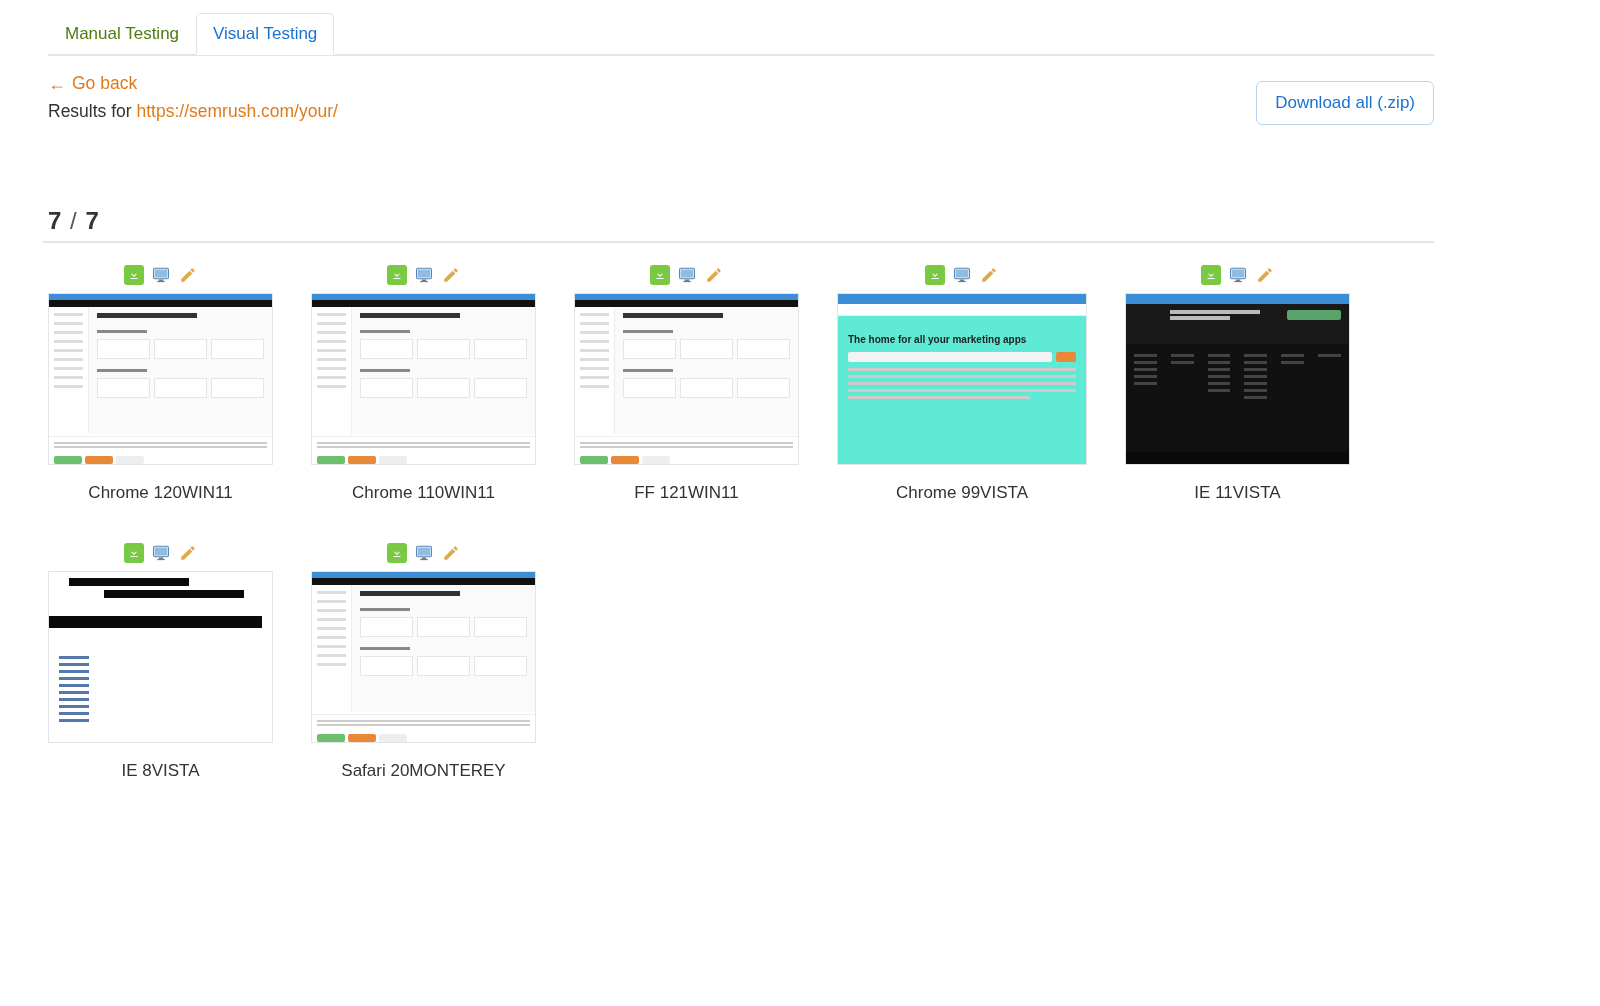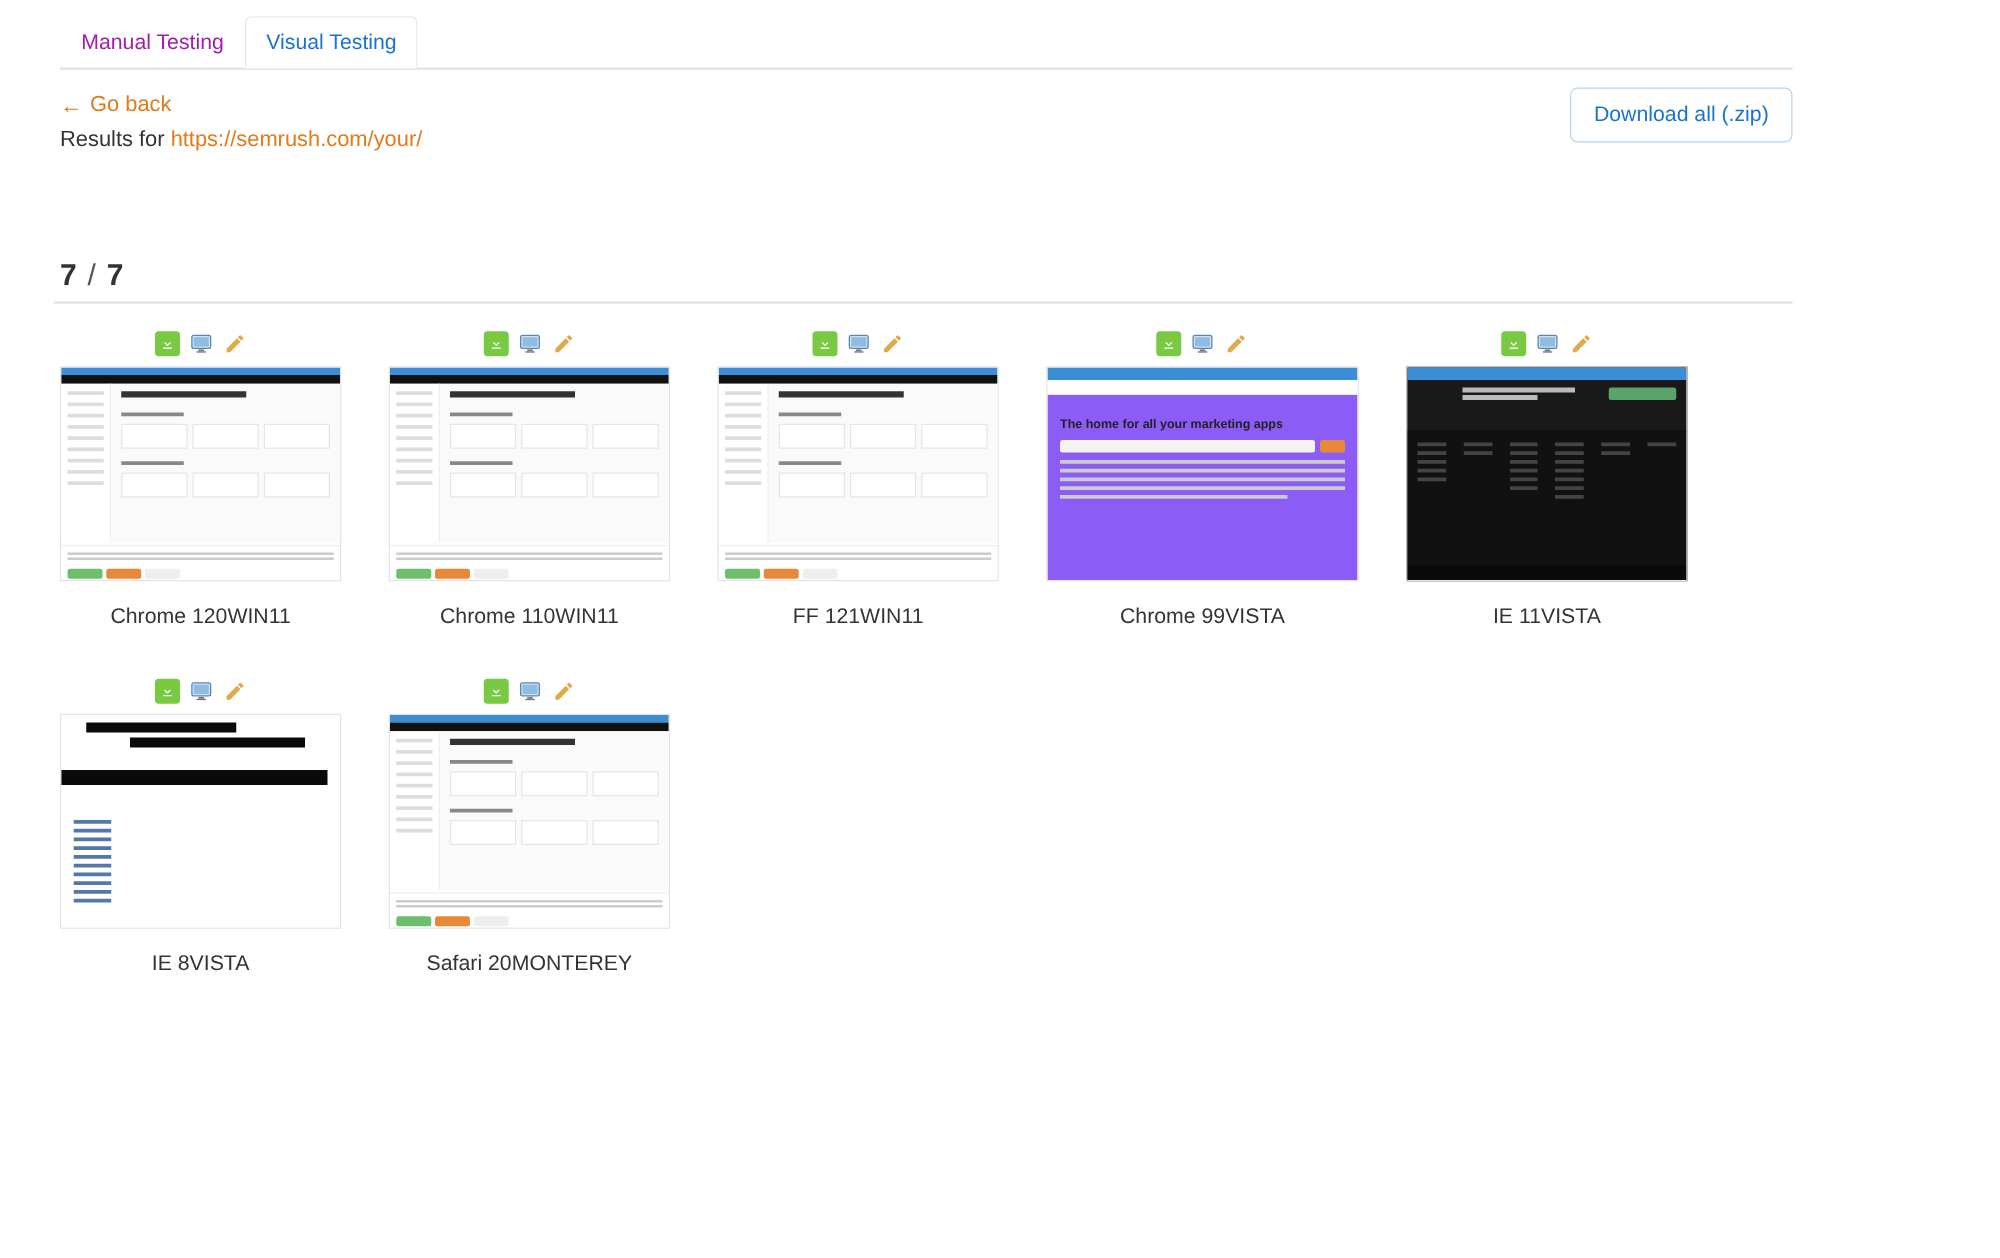--- a/index.html
+++ b/index.html
@@ -1,31 +1,31 @@
 <!DOCTYPE html>
 <html><head>
 <meta charset="utf-8">
 <style>
   * { box-sizing: border-box; margin: 0; padding: 0; }
   html, body { width: 1600px; height: 1006px; font-family: -apple-system, BlinkMacSystemFont, "Segoe UI", Arial, sans-serif; background: #ffffff; color: #333; }
   .page { width: 1386px; margin-left: 48px; padding-top: 12px; }
   
   
   .tabs { display: flex; border-bottom: 2px solid #e1e4e8; }
-  .tab { padding: 10px 16px 9px; font-size: 17px; color: #a21caf; cursor: pointer; border: 1px solid transparent; border-bottom: none; position: relative; top: 1px; }
+  .tab { padding: 10px 16px 9px; font-size: 17px; color: #4d7c0f; cursor: pointer; border: 1px solid transparent; border-bottom: none; position: relative; top: 1px; }
   .tab.active { color: #1a73d1; background: #fff; border: 1px solid #e1e4e8; border-bottom: 2px solid #fff; border-radius: 5px 5px 0 0; }
   
   
   .header-row { display: flex; justify-content: space-between; padding-top: 14px; }
   .header-left { font-size: 17.5px; line-height: 1.55; color: #333; }
   .go-back { color: #e07b1a; display: inline-flex; align-items: center; gap: 6px; cursor: pointer; }
   .arrow-left { display: inline-block; font-size: 18px; line-height: 1; }
   .results-url { color: #e07b1a; }
   
-  .header-right { display: flex; flex-direction: column; gap: 12px; align-items: flex-end; }
+  .header-right { display: flex; flex-direction: row; gap: 12px; align-items: flex-end; }
   .btn { font-size: 17px; padding: 11px 18px; border-radius: 6px; cursor: pointer; text-align: center; border: 1px solid transparent; }
   .btn-download { background: #fff; color: #1a73d1; border: 1.5px solid #b8d4ef; }
   .btn-delete { background: #d93025; color: #fff; }
   
   
   .counter { font-size: 24px; font-weight: 700; color: #333; margin-top: 82px; padding-bottom: 6px; border-bottom: 2px solid #e1e4e8; margin-left: -5px; padding-left: 5px; }
   .counter .slash { font-weight: 400; color: #555; padding: 0 2px; }
   
   
   .grid { display: flex; flex-wrap: wrap; gap: 38px; margin-top: 22px; }
@@ -57,21 +57,21 @@
   .bottom-band { position: absolute; bottom: 0; left: 0; right: 0; height: 28px; background: #fff; border-top: 1px solid #eee; padding: 3px 5px; }
   .bottom-band .tiny { height: 2px; background: #ccc; margin: 2px 0; }
   .bottom-band .pill { display: inline-block; width: 28px; height: 8px; border-radius: 2px; margin-right: 3px; }
   .pg { background: #6dbf6d; }
   .po { background: #e8893a; }
   .pw { background: #eee; }
   
   
   .wide .thumb .tbar { height: 10px; }
   .wide .thumb .darktop { top: 10px; height: 12px; background: #fff; border-bottom: 1px solid #eee; }
-  .wide .thumb .body99 { position: absolute; top: 22px; left: 0; right: 0; bottom: 0; padding: 18px 10px 8px; background: #8b5cf6; }
+  .wide .thumb .body99 { position: absolute; top: 22px; left: 0; right: 0; bottom: 0; padding: 18px 10px 8px; background: #5eead4; }
   .wide .thumb .body99 .title99 { font-size: 10px; font-weight: 700; color: #222; margin-bottom: 8px; height: 10px; }
   .wide .thumb .body99 .search99 { display: flex; gap: 4px; margin-bottom: 6px; }
   .wide .thumb .body99 .search99 .in { flex: 1; height: 10px; background: #f3f3f3; border-radius: 2px; }
   .wide .thumb .body99 .search99 .sbtn { width: 20px; height: 10px; background: #e8893a; border-radius: 2px; }
   .wide .thumb .body99 .para { height: 3px; background: #ccc; margin-bottom: 4px; }
   .wide .thumb .body99 .para.short { width: 80%; }
   .wide .thumb .body99 .pillrow { margin-top: 8px; }
   
   
   .thumb.dark { background: #111; }

